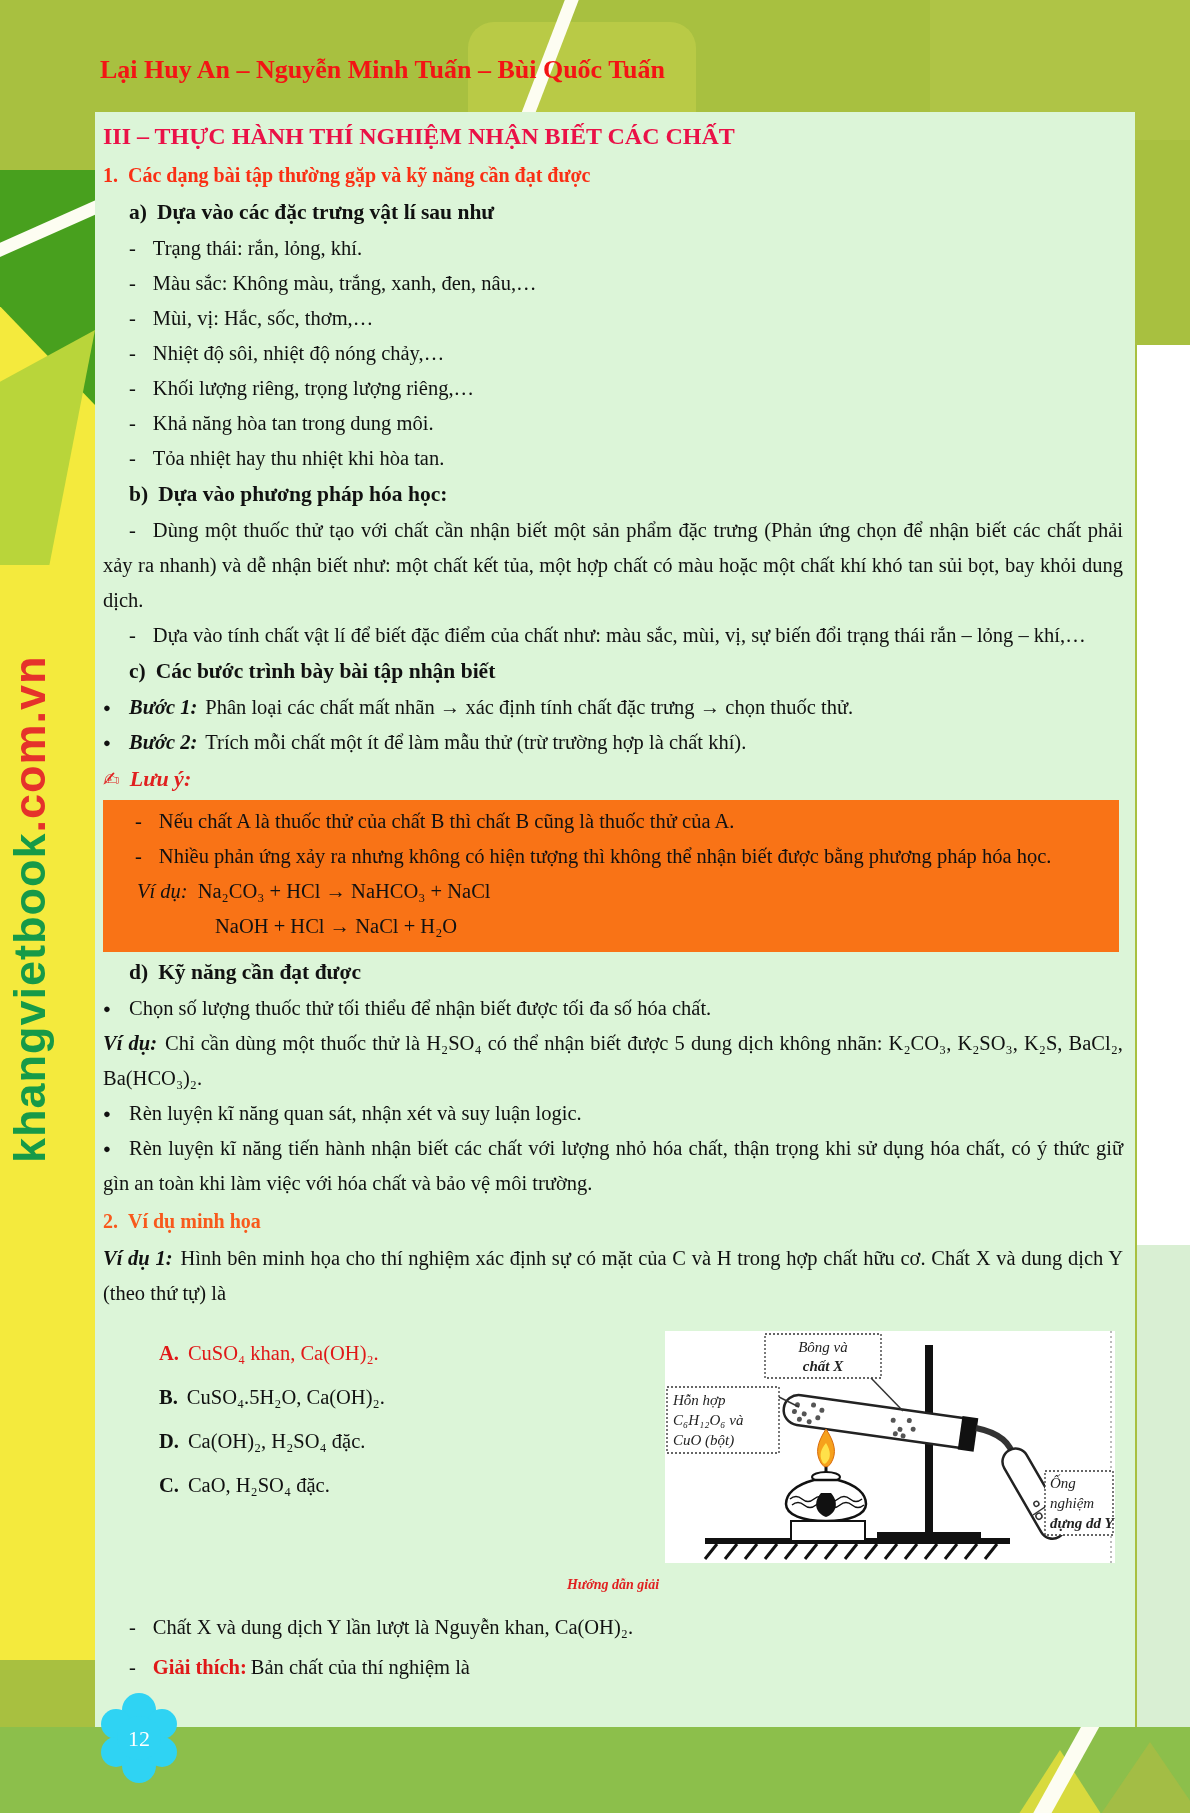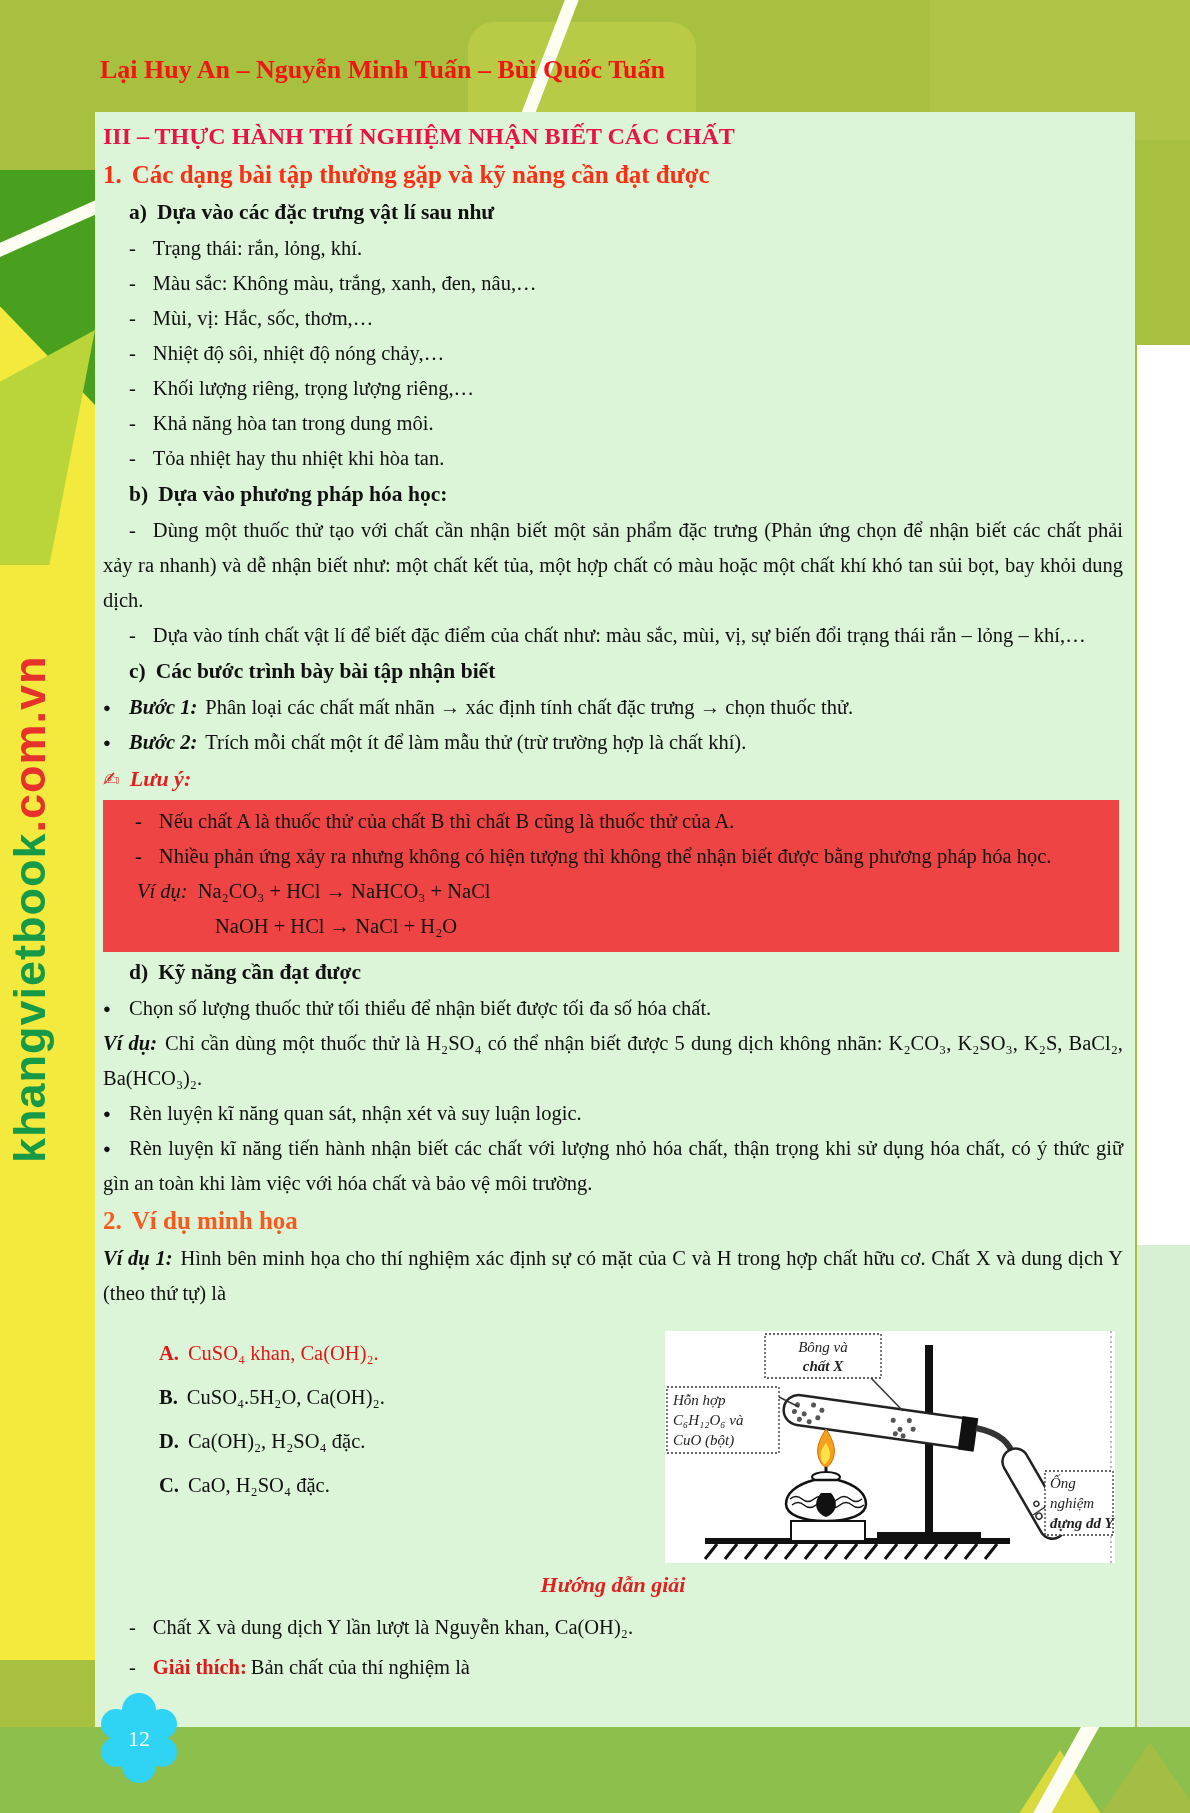--- a/index.html
+++ b/index.html
@@ -31,46 +31,46 @@
              transform-origin:0 0;font-family:"Liberation Sans","DejaVu Sans",sans-serif;
              font-weight:bold;font-size:45px;letter-spacing:1px;white-space:nowrap;}
   .wm-green{color:#169a48;}
   .wm-red{color:#e5322b;}
   
   .panel{position:absolute;left:95px;top:112px;width:1040px;height:1615px;
          background:#dcf5d8;padding:4px 12px 0 8px;box-sizing:border-box;
          font-size:20.5px;line-height:35px;color:#111;}
   .panel p{margin:0;}
   .title{font-weight:bold;font-size:24px;line-height:40px;color:#ea1147;margin-bottom:1px;}
-  .h-num{font-weight:bold;font-size:25px;line-height:38px;}
+  .h-num{font-weight:bold;font-size:20px;line-height:38px;}
   .h-s1{color:#fa2f14;}
   .h-s2{color:#f8591c;line-height:40px;}
   .h-num .num{margin-right:10px;}
   .h-abc{font-weight:bold;font-size:21.5px;line-height:37px;padding-left:26px;}
   .h-abc .num{margin-right:10px;}
   .dashpar{text-align:justify;}
   .dashpar.nojust{text-align:left;}
   .dash{margin-left:26px;margin-right:17px;}
   .step{text-align:justify;}
   .bull{display:inline-block;width:26px;font-size:13px;vertical-align:2px;}
   .steplabel{font-weight:bold;font-style:italic;margin-right:8px;}
   .itlabel{font-weight:bold;font-style:italic;margin-right:8px;}
   .luuy{color:#e02020;font-weight:bold;font-style:italic;font-size:22px;line-height:38px;}
   .pen{font-family:"DejaVu Sans",sans-serif;font-style:normal;margin-right:10px;font-size:20px;}
-  .cyanblock{background:#ef4444;margin:2px 4px 2px 0;padding:4px 8px 8px 6px;}
+  .cyanblock{background:#f97316;margin:2px 4px 2px 0;padding:4px 8px 8px 6px;}
   .eq{padding-left:28px;}
   .eqlabel{font-style:italic;margin-right:10px;}
   .eq2{padding-left:106px;}
   .ex-row{display:flex;margin-top:20px;gap:40px;}
   .opts{flex:1;padding-left:56px;}
   .opts p{line-height:44px;}
   .opt-letter{font-weight:bold;margin-right:9px;}
   .correct{color:#e01818;}
   .fig{flex-shrink:0;margin-right:8px;}
-  .sol-title{text-align:center;color:#e02020;font-weight:bold;font-style:italic;font-size:22px;line-height:44px;}
+  .sol-title{text-align:center;color:#e02020;font-weight:bold;font-style:italic;font-size:14px;line-height:44px;}
   .sol{line-height:40px;}
   .sol-label{color:#e01818;font-weight:bold;margin-right:4px;}
   
   .figtxt{font-family:"Liberation Serif","DejaVu Serif",serif;font-style:italic;font-size:15px;fill:#222;}
   .figbold{font-weight:bold;}
   
   .flower{position:absolute;left:100px;top:1692px;}
 </style>
 </head>
 <body>

